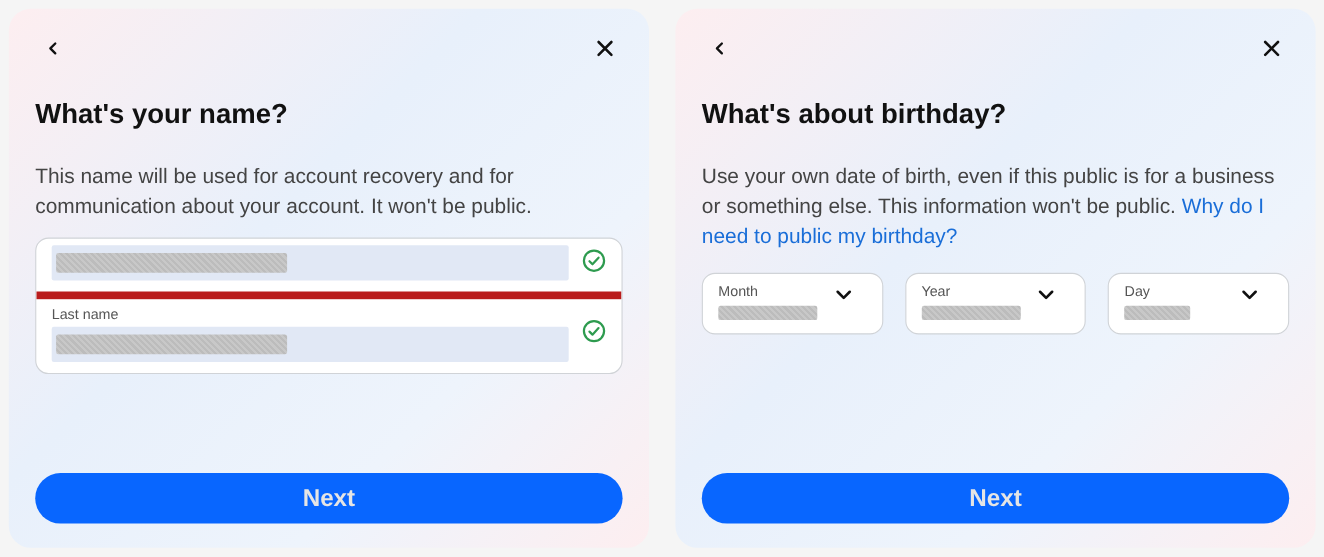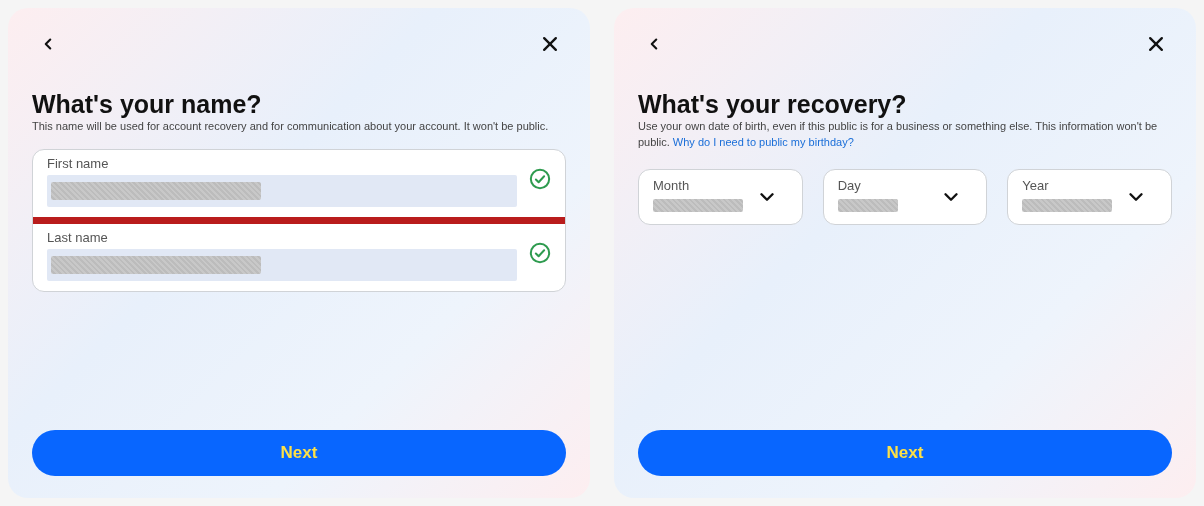--- a/index.html
+++ b/index.html
@@ -37,23 +37,23 @@
       cursor: pointer;
       color: #111;
     }
     .title {
       font-size: 25px;
       font-weight: 700;
       color: #111;
       margin-top: 28px;
     }
     .subtitle {
-      font-size: 11px;
+      font-size: 19px;
       color: #444;
-      margin-top: 0;
+      margin-top: 28px;
       line-height: 1.45;
     }
     .subtitle a { color: #1a6ed8; text-decoration: none; cursor: pointer; }
 
     .name-fields {
       margin-top: 14px;
       background: #fff;
       border: 1px solid #d0d3d7;
       border-radius: 12px;
       overflow: hidden;
@@ -92,43 +92,43 @@
       display: flex;
       gap: 20px;
     }
     .dropdown {
       flex: 1;
       background: #fff;
       border: 1px solid #d0d3d7;
       border-radius: 12px;
       padding: 8px 24px 12px 14px;
       display: flex;
-      align-items: flex-end;
+      align-items: flex-start;
       cursor: pointer;
       min-width: 0;
     }
     .dd-col { flex: 1; min-width: 0; }
     .dd-label { font-size: 13px; color: #555; margin-bottom: 6px; }
     .dd-redact {
       background: repeating-linear-gradient(45deg, #c8c8c8 0 2px, #bcbcbc 2px 4px);
       height: 13px;
       width: 90px;
       border-radius: 2px;
     }
     .chev { flex-shrink:0; margin-left:4px; }
 
     .spacer { flex: 1; }
 
     .next-btn {
       background: #0866ff;
-      color: #fde047;
+      color: #e5e5e5;
       border: none;
       border-radius: 999px;
       height: 46px;
-      font-size: 17px;
+      font-size: 22px;
       font-weight: 600;
       cursor: pointer;
       width: 100%;
     }
   </style>
 </head>
 <body>
 
 <div class="card">
   <div class="top-row">
@@ -144,21 +144,20 @@
         </svg>
     </div>
   </div>
 
   <h1 class="title">What's your name?</h1>
   <p class="subtitle">This name will be used for account recovery and for communication about your account. It won't be public.</p>
 
   <div class="name-fields">
     <div class="name-row">
       <div class="name-col">
-        <div class="field-label">First name</div>
         <div class="field-value-wrap">
           <div class="redact"></div>
         </div>
       </div>
       <span class="check">
         <svg width="22" height="22" viewBox="0 0 24 24" fill="none" stroke="#2e9b4f" stroke-width="2.2">
             <circle cx="12" cy="12" r="10"></circle>
             <polyline points="7.5 12.5 10.5 15.5 16.5 9" stroke-linecap="round" stroke-linejoin="round"></polyline>
           </svg>
       </span>
@@ -191,52 +190,52 @@
         </svg>
     </div>
     <div class="icon-btn">
       <svg width="20" height="20" viewBox="0 0 24 24" fill="none" stroke="currentColor" stroke-width="2.8" stroke-linecap="round">
           <line x1="5" y1="5" x2="19" y2="19"></line>
           <line x1="19" y1="5" x2="5" y2="19"></line>
         </svg>
     </div>
   </div>
 
-  <h1 class="title">What's your recovery?</h1>
+  <h1 class="title">What's about birthday?</h1>
   <p class="subtitle">
     <span>Use your own date of birth, even if this public is for a business or something else. This information won't be public. </span><a href="#">Why do I need to public my birthday?</a>
   </p>
 
   <div class="dropdown-row">
     <div class="dropdown">
       <div class="dd-col">
         <div class="dd-label">Month</div>
         <div class="dd-redact"></div>
       </div>
       <span class="chev">
         <svg width="22" height="22" viewBox="0 0 24 24" fill="none" stroke="#111" stroke-width="2.6" stroke-linecap="round" stroke-linejoin="round">
             <polyline points="6 9 12 15 18 9"></polyline>
           </svg>
       </span>
     </div>
     <div class="dropdown">
       <div class="dd-col">
-        <div class="dd-label">Day</div>
-        <div class="dd-redact" style="width:60px"></div>
+        <div class="dd-label">Year</div>
+        <div class="dd-redact" style="width:90px"></div>
       </div>
       <span class="chev">
         <svg width="22" height="22" viewBox="0 0 24 24" fill="none" stroke="#111" stroke-width="2.6" stroke-linecap="round" stroke-linejoin="round">
             <polyline points="6 9 12 15 18 9"></polyline>
           </svg>
       </span>
     </div>
     <div class="dropdown">
       <div class="dd-col">
-        <div class="dd-label">Year</div>
-        <div class="dd-redact" style="width:90px"></div>
+        <div class="dd-label">Day</div>
+        <div class="dd-redact" style="width:60px"></div>
       </div>
       <span class="chev">
         <svg width="22" height="22" viewBox="0 0 24 24" fill="none" stroke="#111" stroke-width="2.6" stroke-linecap="round" stroke-linejoin="round">
             <polyline points="6 9 12 15 18 9"></polyline>
           </svg>
       </span>
     </div>
   </div>
 
   <div class="spacer"></div>

